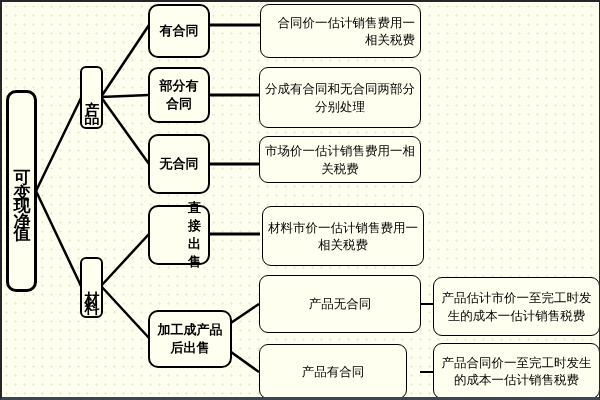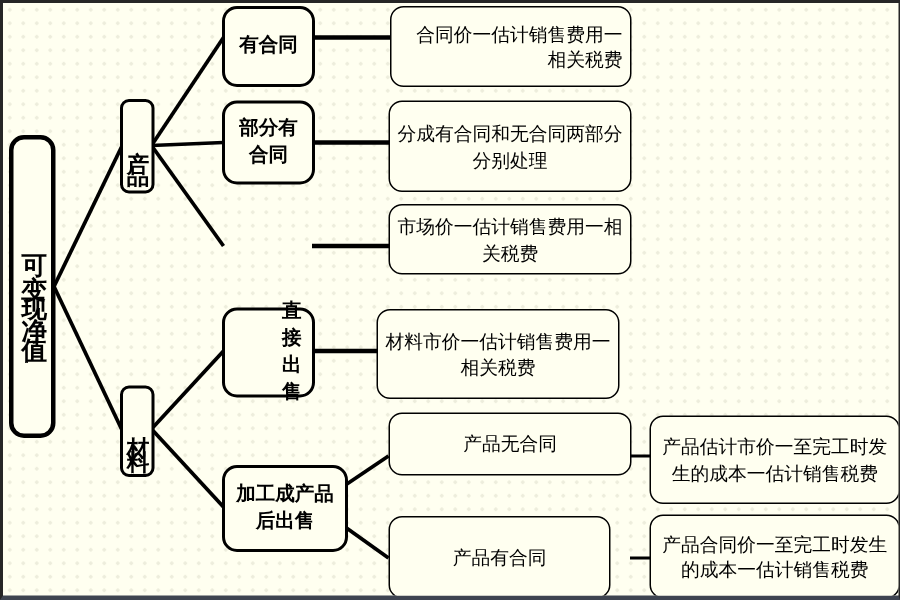--- a/index.html
+++ b/index.html
@@ -58,28 +58,29 @@
     <line class="connector" x1="418" y1="370" x2="432" y2="370" stroke-width="2"></line>
   </svg>
 
   <div class="node node--vert node--root" style="left:4px;top:88px;width:31px;height:202px;">可变现净值</div>
 
   <div class="node node--vert" style="left:78px;top:64px;width:23px;height:63px;">产品</div>
   <div class="node node--vert" style="left:78px;top:255px;width:23px;height:61px;">材料</div>
 
   <div class="node" style="left:146px;top:2px;width:62px;height:54px;">有合同</div>
   <div class="node" style="left:146px;top:65px;width:62px;height:56px;">部分有合同</div>
+  <div class="node" style="left:146px;top:132px;width:62px;height:60px;">无合同</div>
 
   <div class="node" style="left:146px;top:203px;width:62px;height:60px;padding-left:36px;">直接出售</div>
   <div class="node" style="left:146px;top:308px;width:84px;height:58px;">加工成产品后出售</div>
 
   <div class="node node--result" style="left:258px;top:2px;width:161px;height:54px;text-align:right;">合同价一估计销售费用一相关税费</div>
   <div class="node node--result" style="left:257px;top:65px;width:162px;height:61px;">分成有合同和无合同两部分分别处理</div>
   <div class="node node--result" style="left:257px;top:134px;width:162px;height:47px;">市场价一估计销售费用一相关税费</div>
-  <div class="node node--result" style="left:249px;top:204px;width:162px;height:60px;">材料市价一估计销售费用一相关税费</div>
+  <div class="node node--result" style="left:260px;top:204px;width:162px;height:60px;">材料市价一估计销售费用一相关税费</div>
 
-  <div class="node node--result" style="left:257px;top:273px;width:162px;height:42px;">产品无合同</div>
+  <div class="node node--result" style="left:257px;top:273px;width:162px;height:58px;">产品无合同</div>
   <div class="node node--result" style="left:257px;top:342px;width:148px;height:55px;">产品有合同</div>
 
   <div class="node node--result" style="left:431px;top:275px;width:167px;height:59px;">产品估计市价一至完工时发生的成本一估计销售税费</div>
   <div class="node node--result" style="left:431px;top:341px;width:167px;height:56px;">产品合同价一至完工时发生的成本一估计销售税费</div>
 
 </div>
 
 </body></html>

